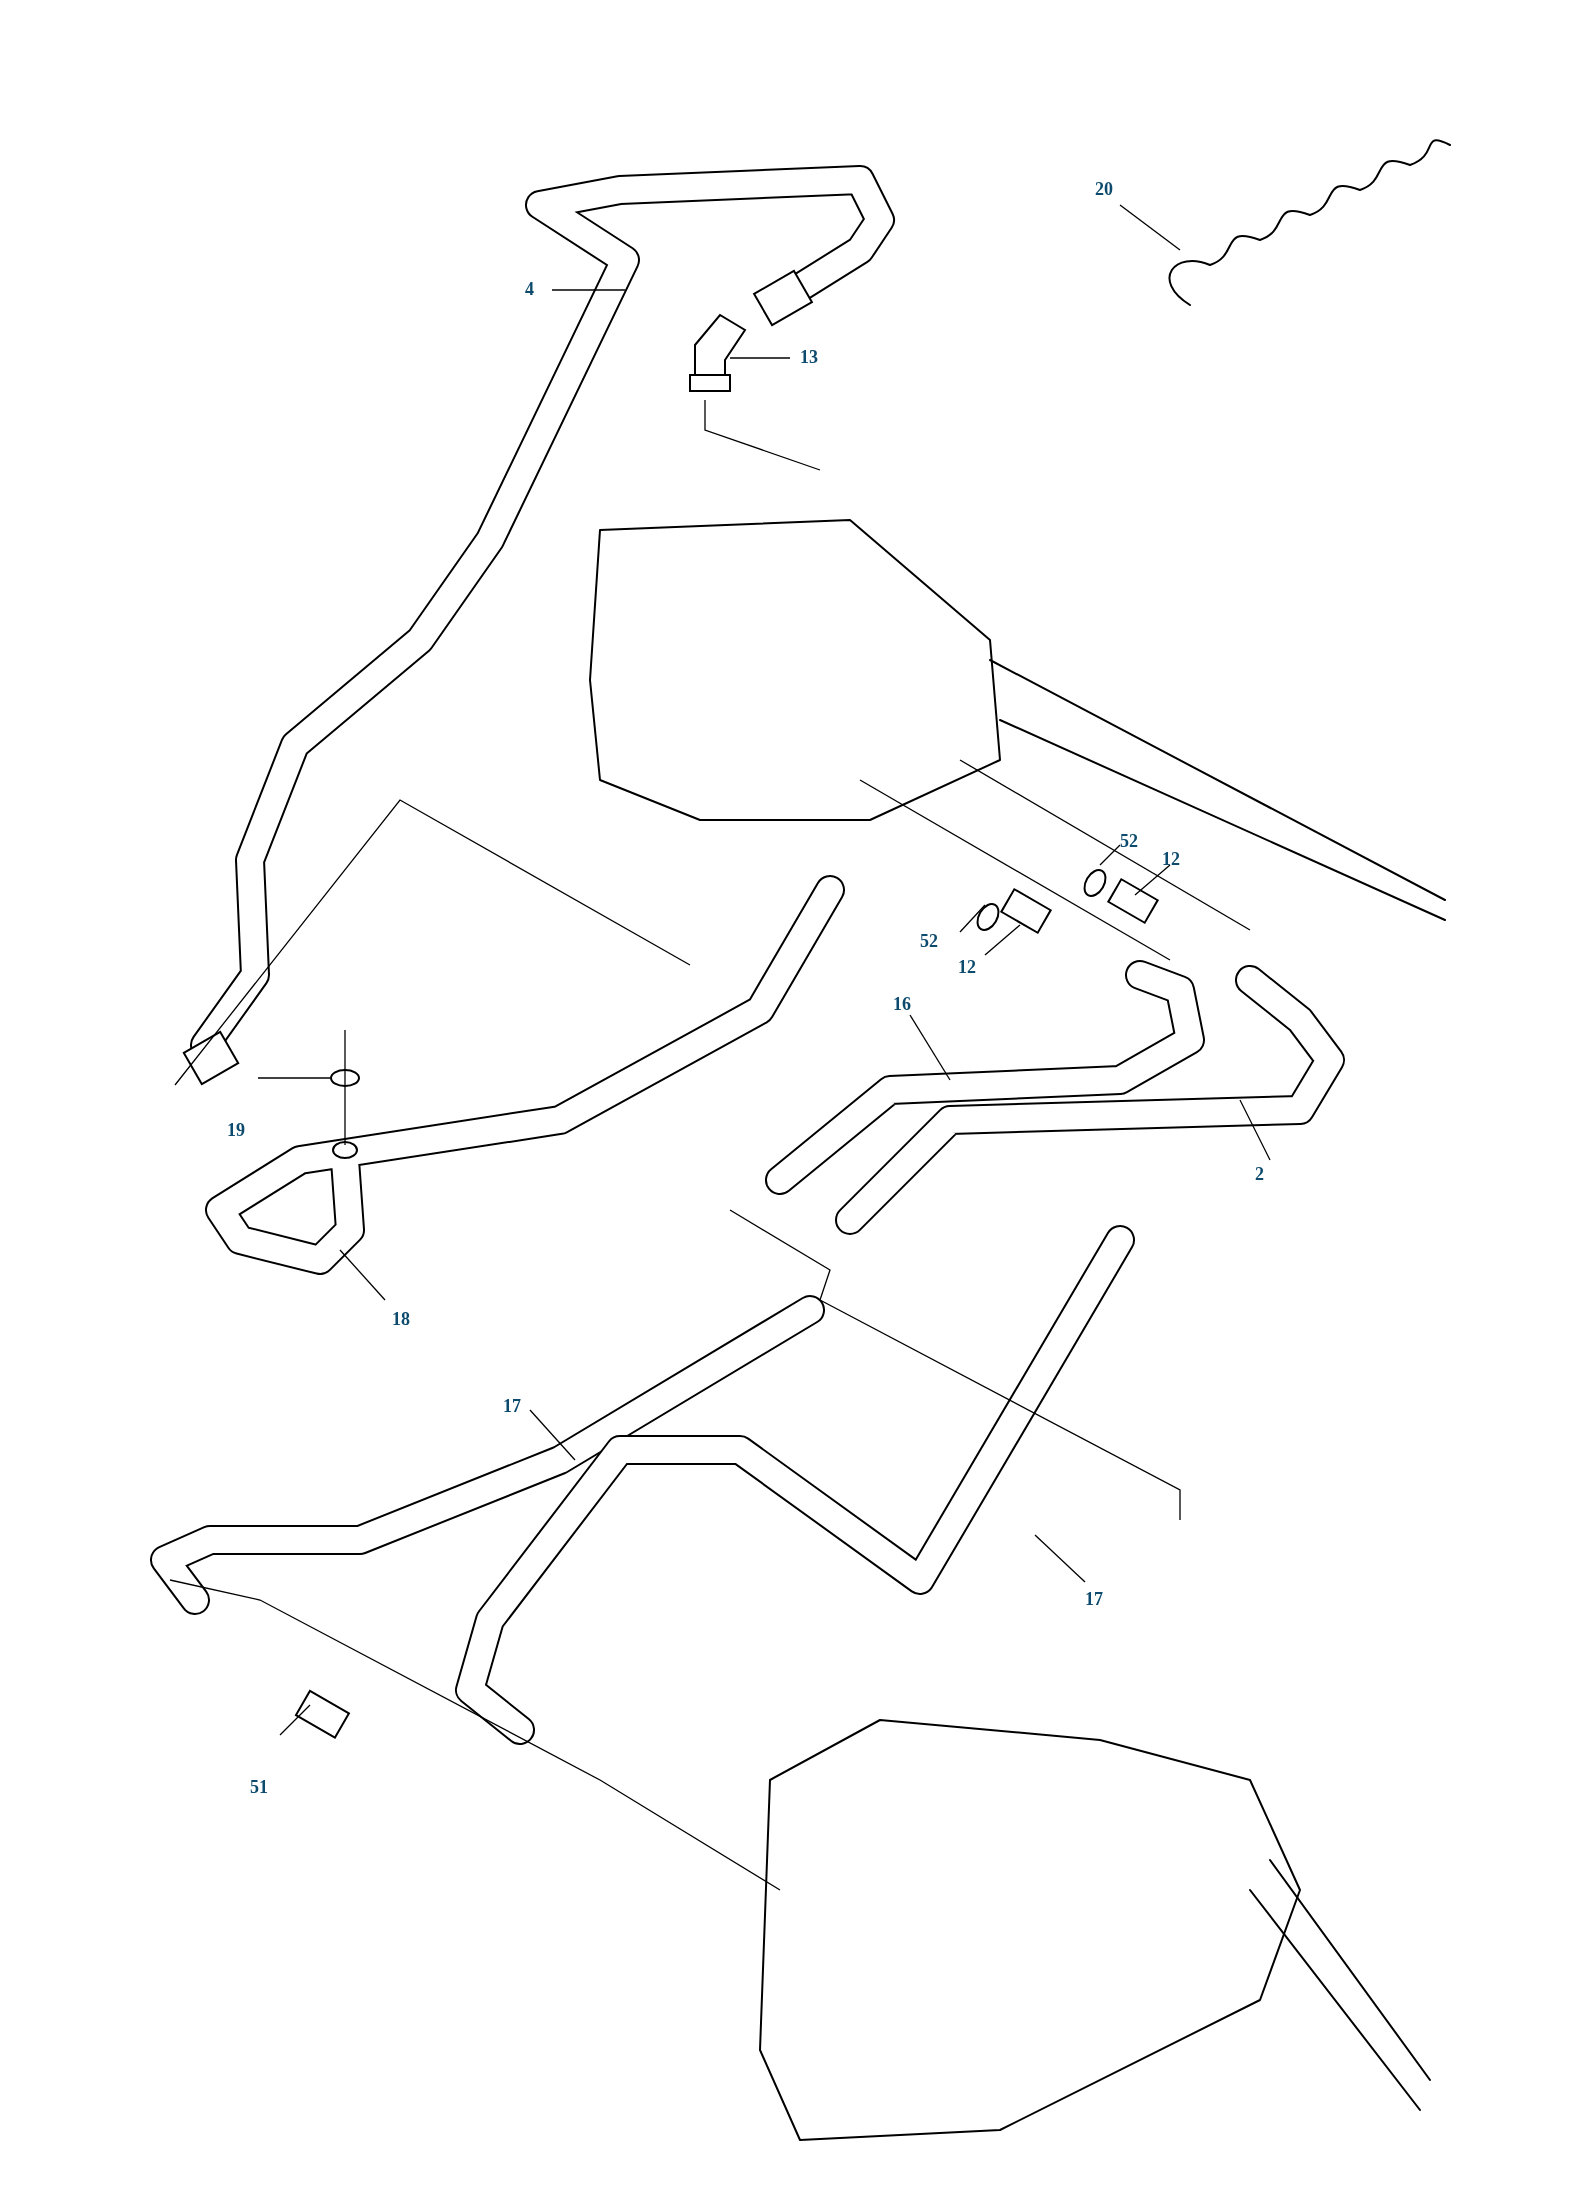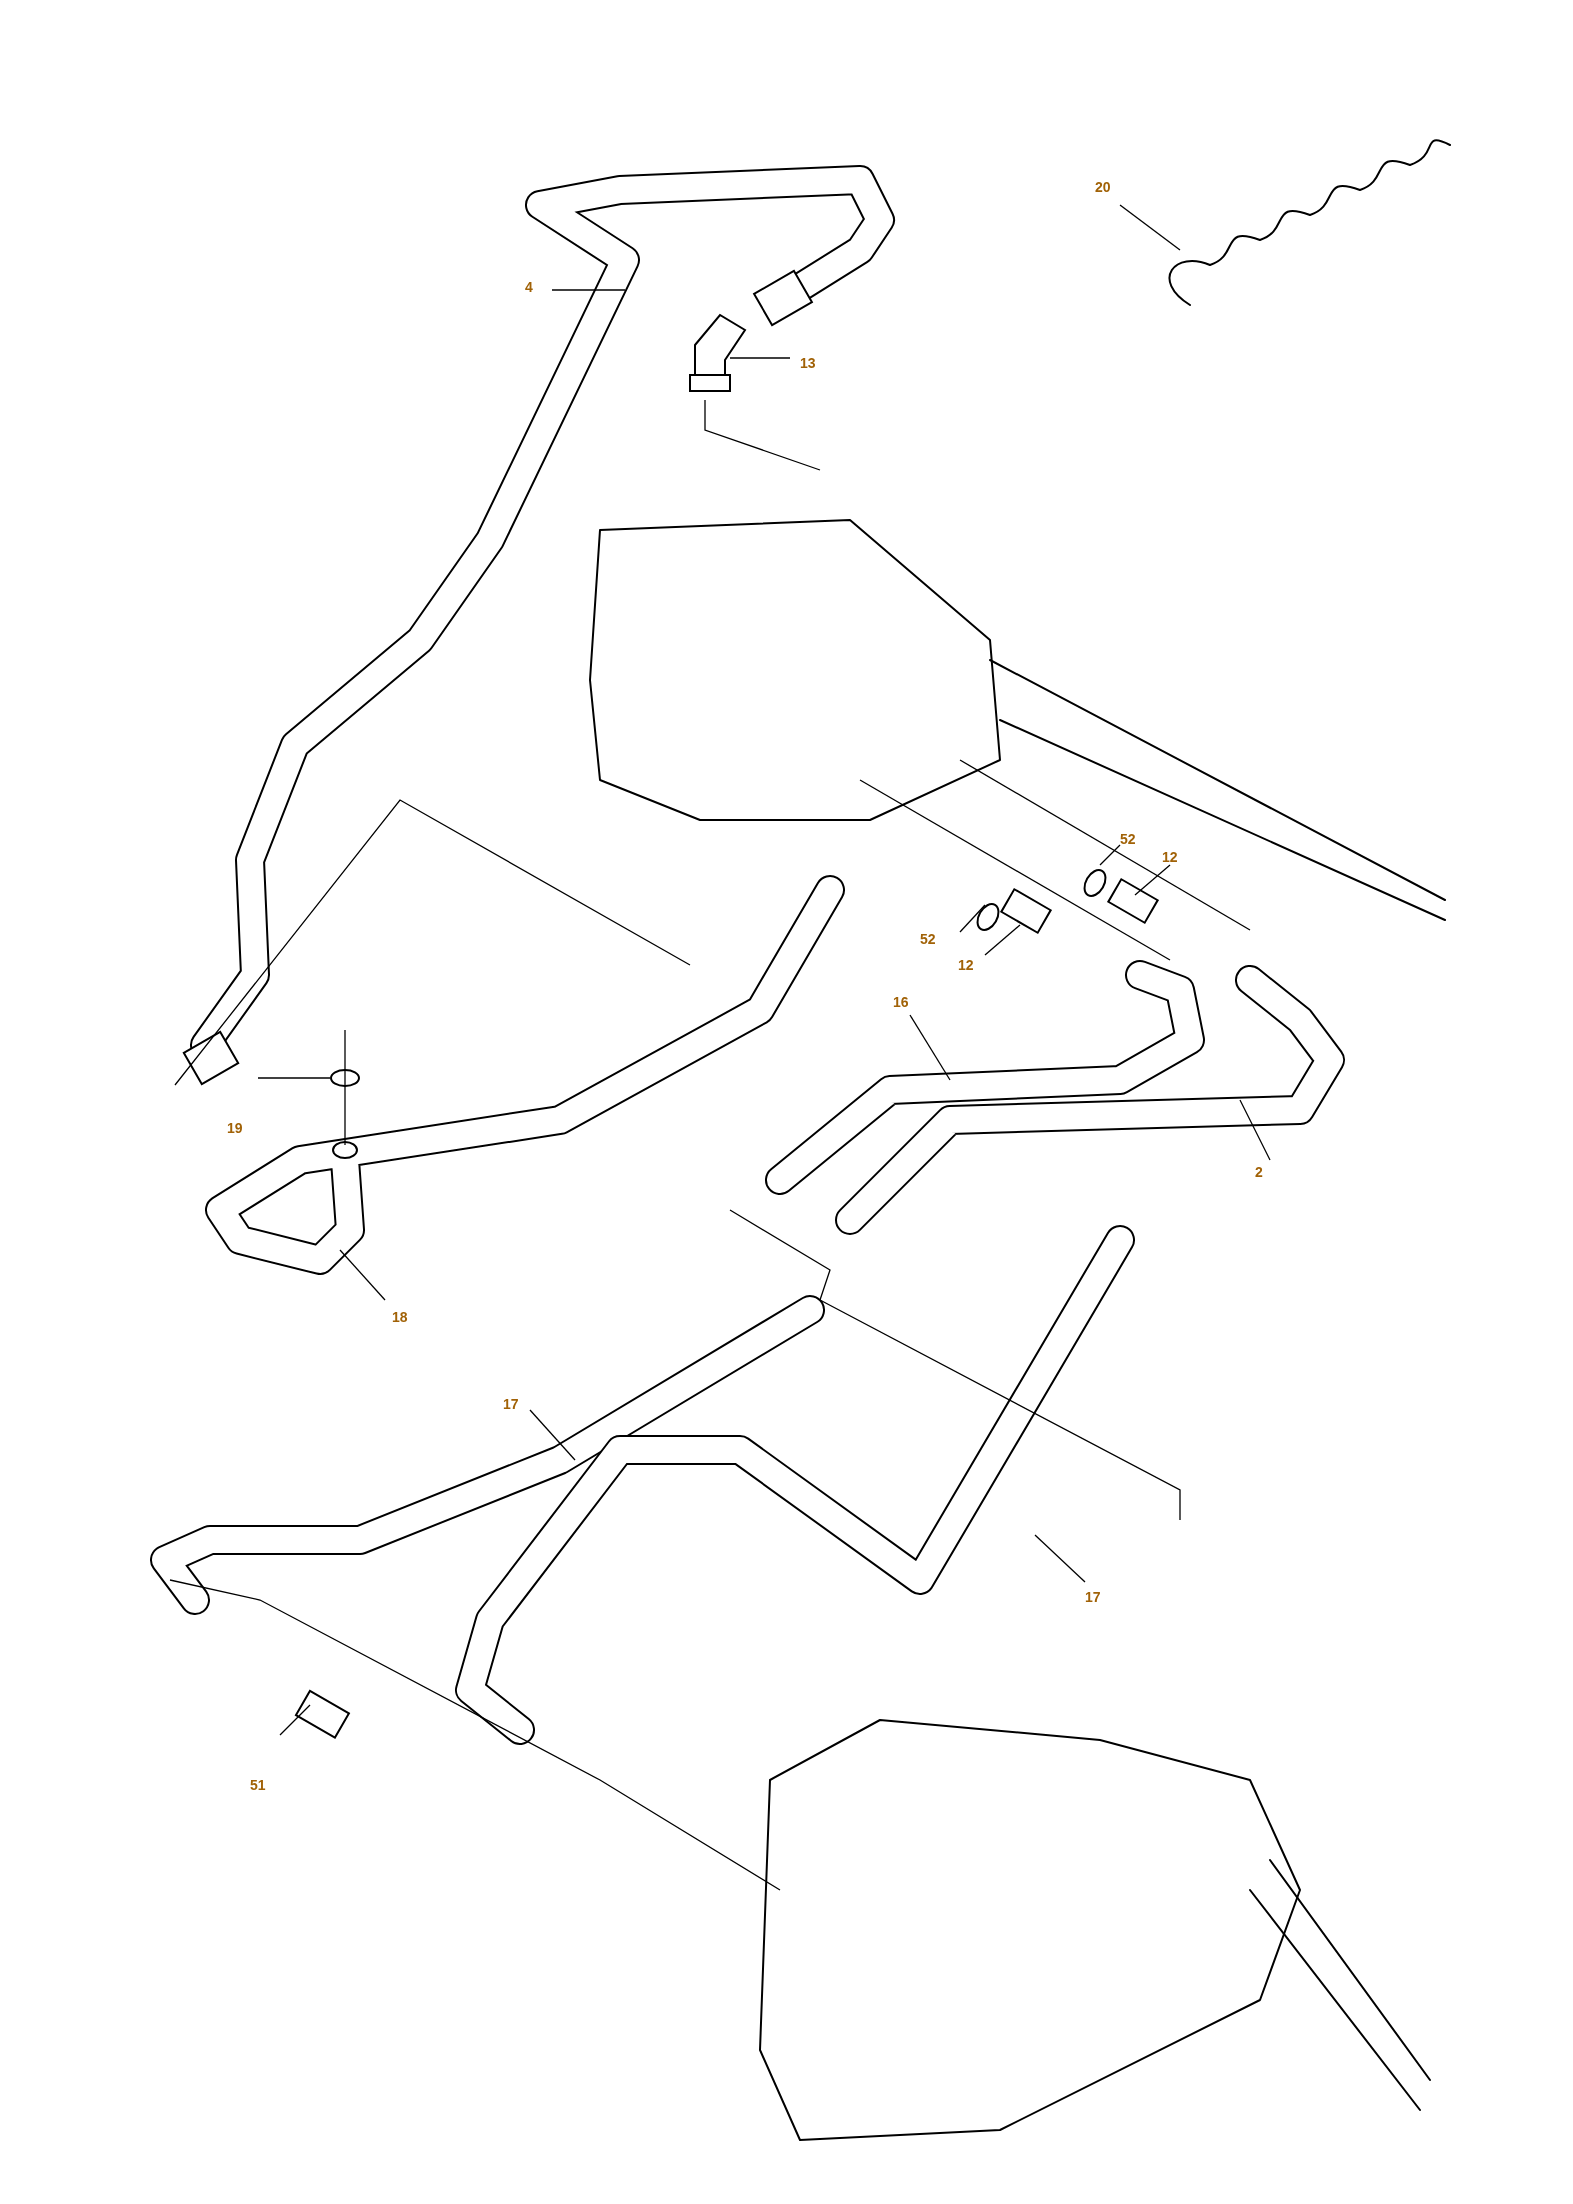--- a/index.html
+++ b/index.html
@@ -3,21 +3,21 @@
 <meta charset="utf-8">
 <style>
   html, body { margin: 0; padding: 0; background: #ffffff; }
   body { width: 1573px; height: 2204px; position: relative; overflow: hidden; font-family: "Liberation Sans", sans-serif; }
   svg.diagram { position: absolute; left: 0; top: 0; width: 1573px; height: 2204px; }
   .line { fill: none; stroke: #000; stroke-width: 2; stroke-linecap: round; stroke-linejoin: round; }
   .thin { fill: none; stroke: #000; stroke-width: 1.3; }
   .hose { fill: none; stroke: #000; stroke-width: 30; stroke-linecap: round; stroke-linejoin: round; }
   .hose-in { fill: none; stroke: #fff; stroke-width: 26; stroke-linecap: round; stroke-linejoin: round; }
   .part { fill: #fff; stroke: #000; stroke-width: 2; }
-  .callout-label { position: absolute; font-family: Liberation Sans, sans-serif; font-weight: bold; font-size: 14px; color: #a16207; line-height: 1; }
+  .callout-label { position: absolute; font-family: Liberation Serif, serif; font-weight: bold; font-size: 18px; color: #0c4a6e; line-height: 1; }
 </style>
 </head>
 <body>
 
 <svg class="diagram" viewBox="0 0 1573 2204">
 
   <g>
     <path class="hose" d="M205 1045 L255 975 L250 860 L295 745 L420 640 L490 540 L625 260 L540 205 L620 190 L860 180 L880 220 L860 250 L780 300"></path>
     <path class="hose-in" d="M205 1045 L255 975 L250 860 L295 745 L420 640 L490 540 L625 260 L540 205 L620 190 L860 180 L880 220 L860 250 L780 300"></path>
     <rect class="part" x="190" y="1040" width="42" height="36" transform="rotate(-30 211 1058)"></rect>
@@ -99,21 +99,21 @@
     <line class="thin" x1="1240" y1="1100" x2="1270" y2="1160"></line>
     <line class="thin" x1="258" y1="1078" x2="330" y2="1078"></line>
     <line class="thin" x1="340" y1="1250" x2="385" y2="1300"></line>
     <line class="thin" x1="530" y1="1410" x2="575" y2="1460"></line>
     <line class="thin" x1="1035" y1="1535" x2="1085" y2="1582"></line>
     <line class="thin" x1="280" y1="1735" x2="310" y2="1705"></line>
   </g>
 </svg>
 
 <div class="callout-label" style="left:525px;top:280px;">4</div>
-<div class="callout-label" style="left:800px;top:356px;">13</div>
+<div class="callout-label" style="left:800px;top:348px;">13</div>
 <div class="callout-label" style="left:1095px;top:180px;">20</div>
 <div class="callout-label" style="left:920px;top:932px;">52</div>
 <div class="callout-label" style="left:958px;top:958px;">12</div>
 <div class="callout-label" style="left:1120px;top:832px;">52</div>
 <div class="callout-label" style="left:1162px;top:850px;">12</div>
 <div class="callout-label" style="left:893px;top:995px;">16</div>
 <div class="callout-label" style="left:1255px;top:1165px;">2</div>
 <div class="callout-label" style="left:227px;top:1121px;">19</div>
 <div class="callout-label" style="left:392px;top:1310px;">18</div>
 <div class="callout-label" style="left:503px;top:1397px;">17</div>

